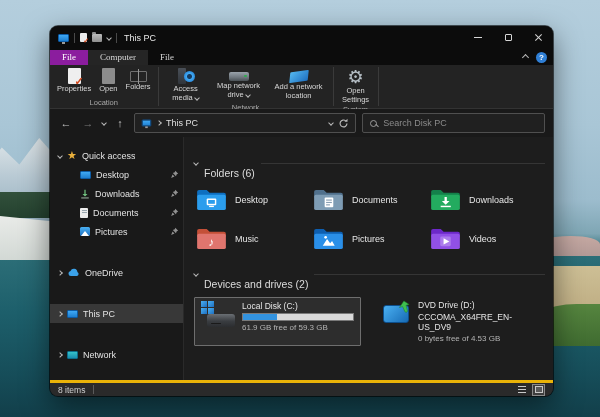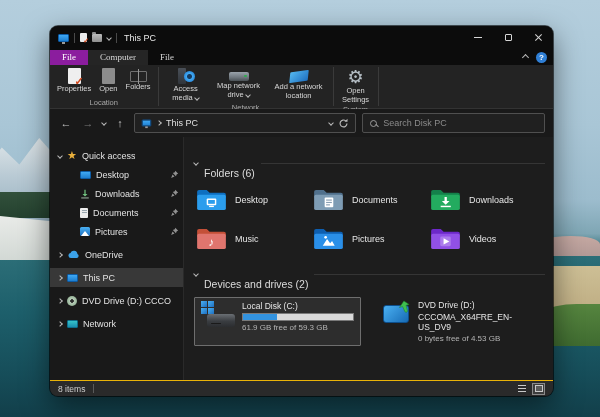--- a/index.html
+++ b/index.html
@@ -88,21 +88,21 @@
   .addr-spacer { flex:1; }
   .searchbox { flex:1; height:20px; border:1px solid #4f4f4f; border-radius:2px; background:#202020; display:flex; align-items:center; gap:6px; padding:0 7px; }
   .search-text { font-size:9px; color:#8a8a8a; }
   .mag { width:7px; height:7px; border:1.3px solid #9a9a9a; border-radius:50%; position:relative; flex:none; }
   .mag::after { content:""; position:absolute; width:4px; height:1.3px; background:#9a9a9a; transform:rotate(45deg); right:-3px; bottom:-1px; }
 
   
   .main { flex:1; display:flex; background:#1d1d1d; min-height:0; }
   .sidebar { width:134px; flex:none; background:#191919; padding-top:9px; border-right:1px solid #2a2a2a; overflow:hidden; }
   .srow { display:flex; align-items:center; gap:5px; height:19px; padding:0 4px 0 8px; font-size:9px; color:#e2e2e2; }
-  .srow.top { margin-top:4px; }
+  .srow.top { margin-top:22px; }
   .srow.child { padding-left:30px; }
   .srow.selected { background:#383838; }
   .slabel { white-space:nowrap; overflow:hidden; }
   .pin { margin-left:auto; flex:none; opacity:.85; }
   .si { flex:none; }
   .star { color:#e9b03c; font-size:11px; line-height:11px; }
   .mini-mon { width:11px; height:8px; background:linear-gradient(180deg,#3fa9f5,#1e7fd0); border:1px solid #0d5ca6; border-radius:1px; }
   .mini-doc { width:8px; height:10px; background:#ececec; border-radius:1px; position:relative; }
   .mini-doc::after { content:""; position:absolute; left:1.5px; top:2px; width:5px; height:5px; background:repeating-linear-gradient(180deg,#9aa7b0 0 1px,transparent 1px 2.5px); }
   .mini-pic { width:10px; height:9px; border-radius:1.5px; background:linear-gradient(180deg,#4ab0f2,#1e6fc0); position:relative; overflow:hidden; }
@@ -131,21 +131,21 @@
   .hdd { width:34px; height:28px; position:relative; flex:none; }
   .winlogo { position:absolute; left:0; top:0; width:13px; height:13px; display:grid; grid-template-columns:6px 6px; grid-template-rows:6px 6px; gap:1px; }
   .winlogo span { background:linear-gradient(135deg,#4ab0f2,#1e6fc0); }
   .hdd-body { position:absolute; right:0; bottom:2px; width:28px; height:13px; background:linear-gradient(180deg,#6a6f74,#3a3d41 55%,#2b2d30); border-radius:3px; }
   .hdd-body::after { content:""; position:absolute; left:4px; bottom:3px; width:10px; height:1.5px; background:#1a1a1a; border-radius:1px; }
   .dvdic { width:30px; height:24px; position:relative; flex:none; }
   .dvd-case { position:absolute; left:2px; bottom:1px; width:26px; height:18px; border-radius:3px; background:linear-gradient(135deg,#4ab0f2,#176bb5); border:1px solid #0d4f8c; }
   .dvd-arrow { position:absolute; right:1px; top:0; }
 
   
-  .statusbar { height:16px; background:#2a2a2a; border-top:1px solid #eab308; display:flex; align-items:center; padding:0 8px; flex:none; }
+  .statusbar { height:16px; background:#2a2a2a; border-top:3px solid #eab308; display:flex; align-items:center; padding:0 8px; flex:none; }
   .status-text { font-size:8.5px; color:#cfcfcf; }
   .status-sep { width:1px; height:9px; background:#5a5a5a; margin-left:8px; }
   .status-right { margin-left:auto; display:flex; gap:4px; }
   .viewbtn { width:13px; height:12px; display:flex; align-items:center; justify-content:center; border:1px solid transparent; }
   .viewbtn.active { border-color:#8a8a8a; background:#3d3d3d; }
   .ic-details { width:8px; height:7px; background:repeating-linear-gradient(180deg,#c9c9c9 0 1px,transparent 1px 3px); }
   .ic-thumbs { width:8px; height:7px; border:1px solid #c9c9c9; background:#5a5a5a; }
 
   svg { display:block; }
 </style>
@@ -314,25 +314,20 @@
         <span class="chev right small"></span>
         <svg class="si" width="13" height="9" viewBox="0 0 20 13">
             <path fill="#3ba1e8" d="M6 12a4 4 0 0 1-.6-7.9A5.5 5.5 0 0 1 16 5.6 3.5 3.5 0 0 1 15.5 12z"></path>
           </svg>
         <span class="slabel">OneDrive</span>
       </div>
       <div class="srow top selected">
         <span class="chev right small"></span>
         <span class="si mini-mon"></span>
         <span class="slabel">This PC</span>
-      </div>
-      <div class="srow top">
-        <span class="chev right small"></span>
-        <span class="si mini-dvd"></span>
-        <span class="slabel">DVD Drive (D:) CCCO</span>
       </div>
       <div class="srow top">
         <span class="chev right small"></span>
         <span class="si mini-net"></span>
         <span class="slabel">Network</span>
       </div>
     </div>
 
     <div class="content">
       <div class="sect">

